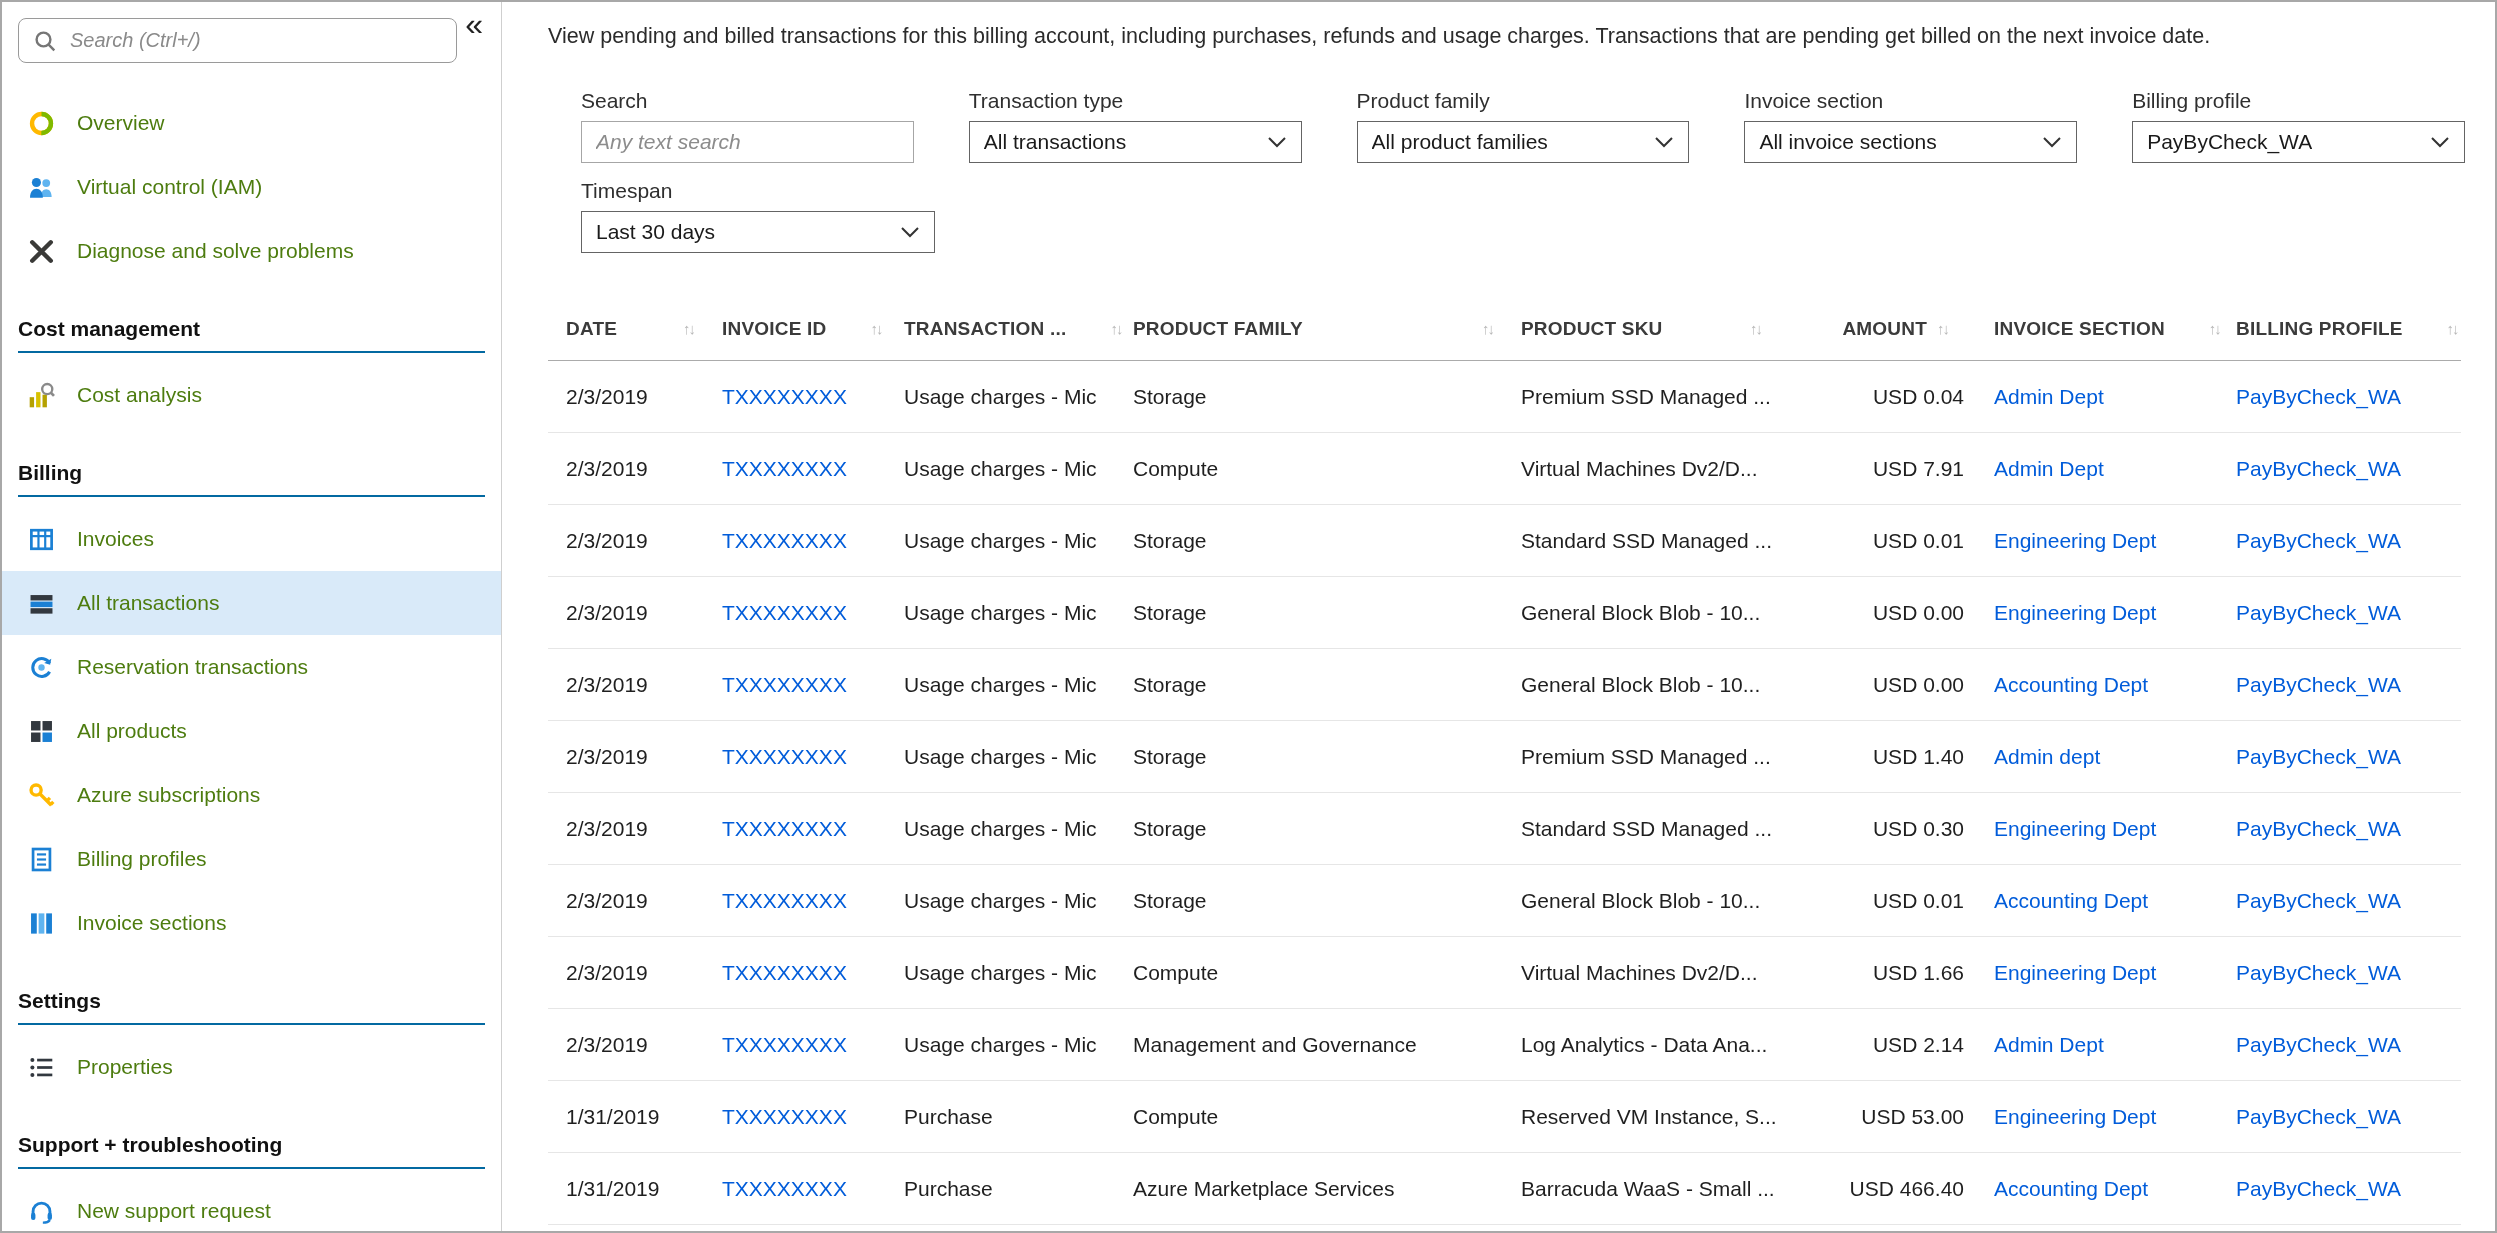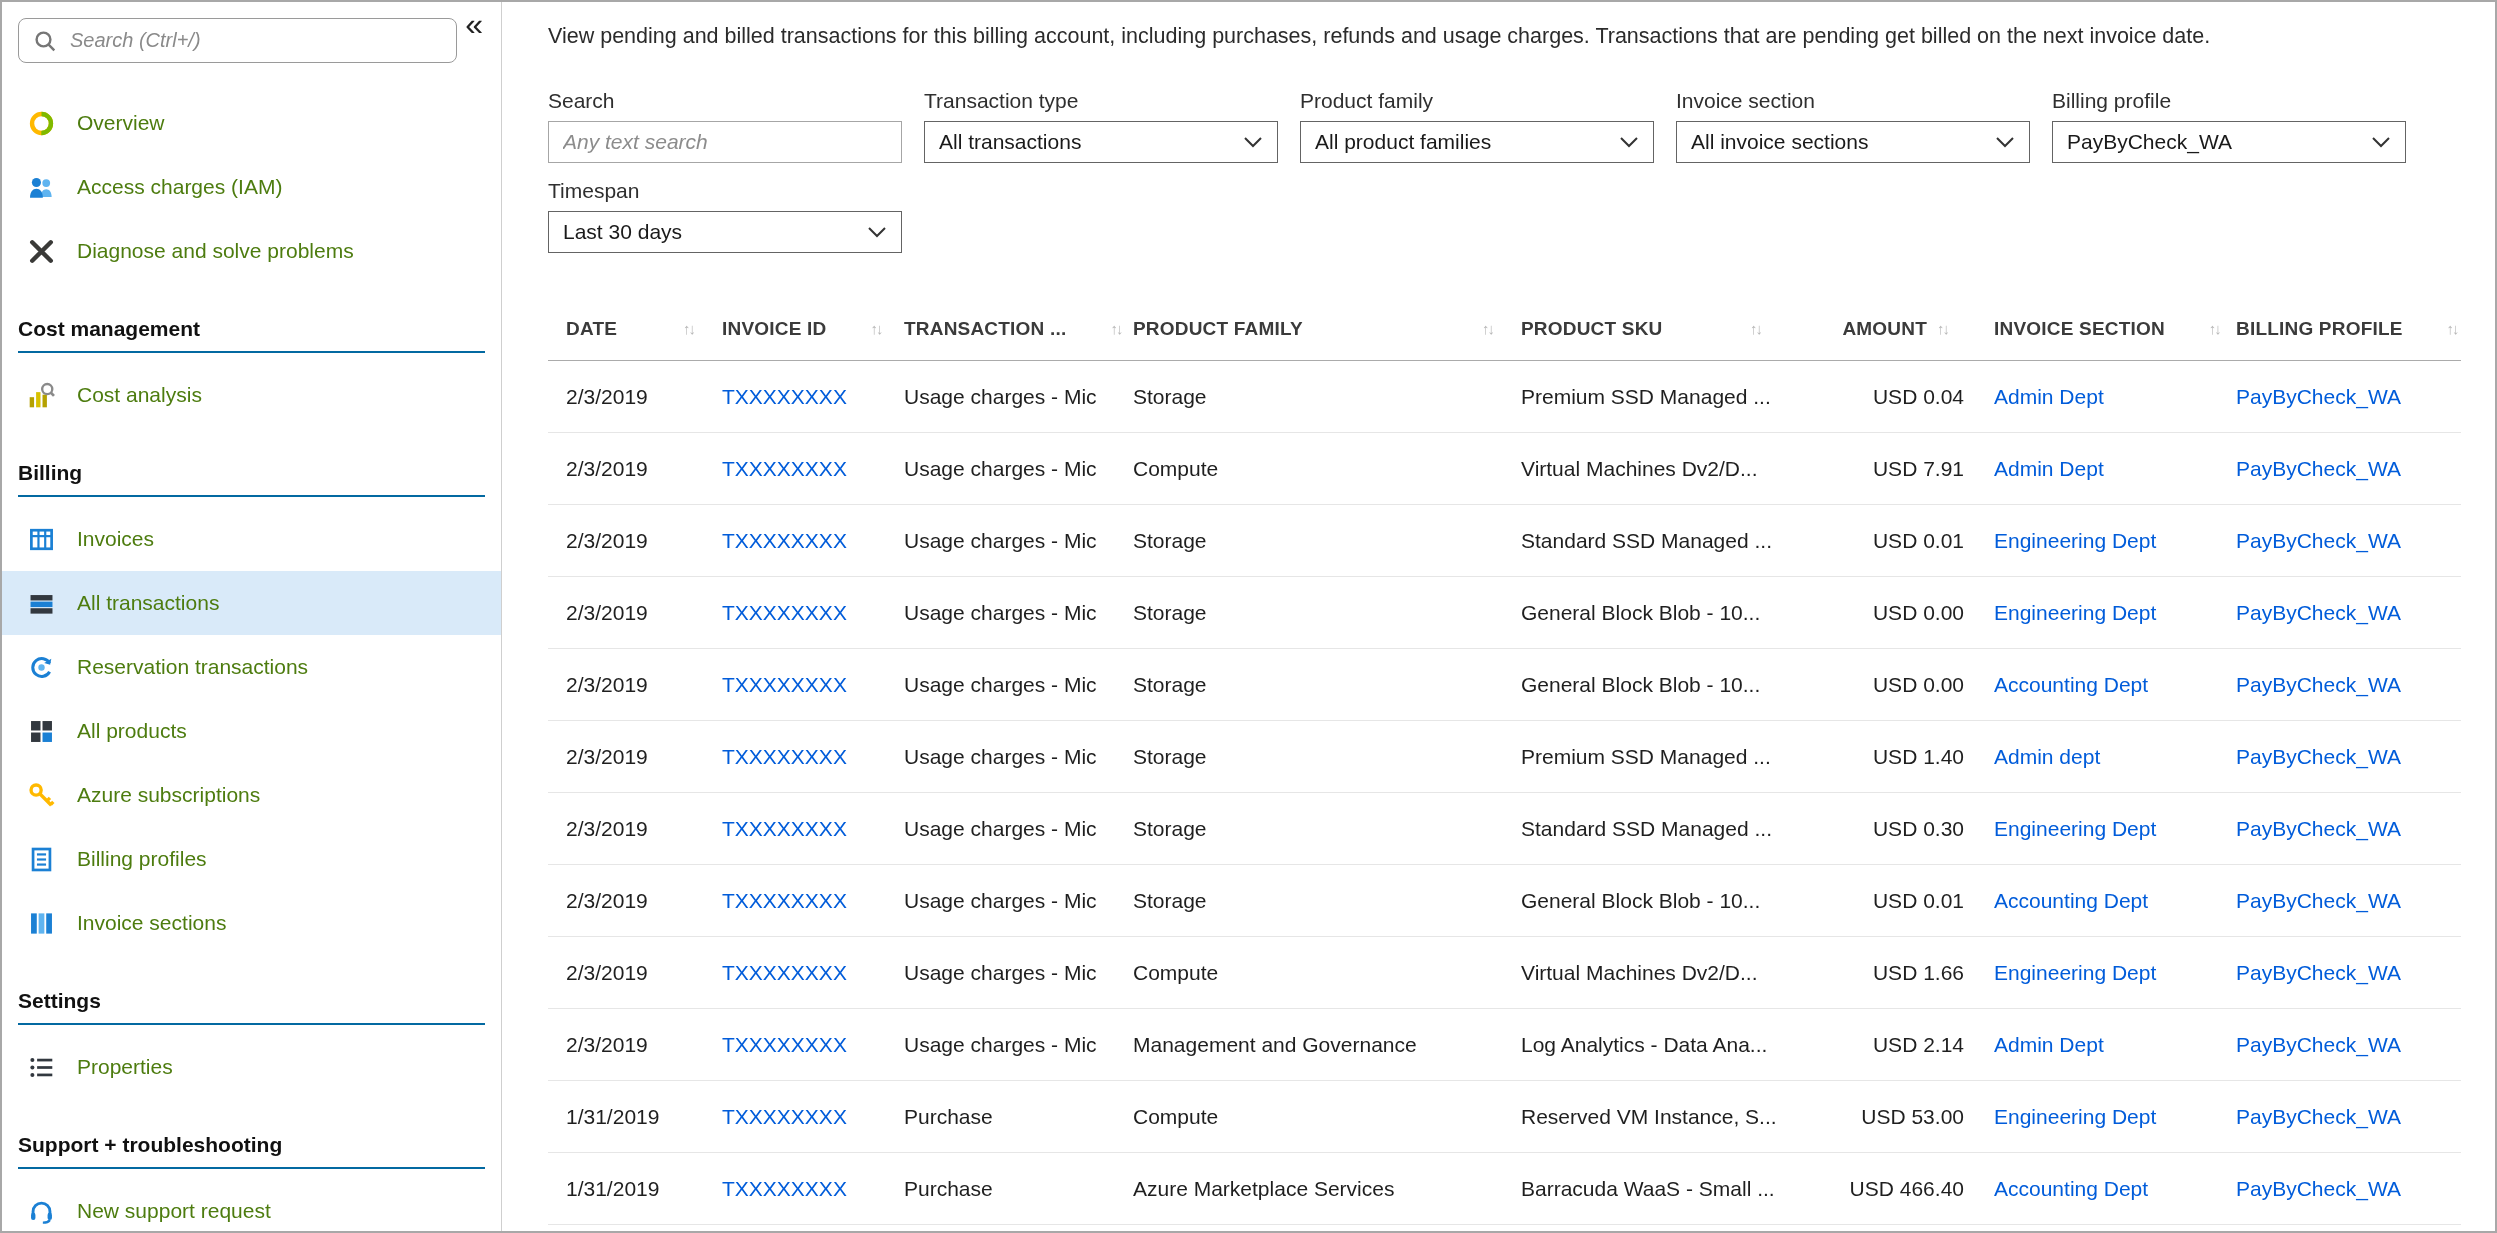--- a/index.html
+++ b/index.html
@@ -49,21 +49,21 @@
     border-bottom: 2px solid #0369a1;
     font-size: 21px; font-weight: 700; color: #111; white-space: nowrap;
   }
 
   
   .main { flex: 1; padding: 22px 30px 0 46px; overflow: hidden; }
   .description { font-size: 21.5px; color: #2b2b2b; margin: 0; white-space: nowrap; }
 
   .filters-row { display: flex; gap: 22px; margin-top: 40px; }
   .filters-row.second { margin-top: 16px; }
-  .filter { width: 354px; }
+  .filter { width: 354px; margin-left: 33px; }
   .filter-label { font-size: 21px; color: #2f2f2f; margin-bottom: 8px; }
   .text-input {
     width: 100%; height: 42px; border: 1px solid #a6a6a6;
     padding: 0 14px; font-size: 21px; font-family: inherit; color: #333; outline: none;
   }
   .text-input::placeholder { font-style: italic; color: #8c8c8c; }
   .dropdown {
     width: 100%; height: 42px; border: 1px solid #646464;
     display: flex; align-items: center; justify-content: space-between;
     padding: 0 14px; cursor: pointer; background: #fff;
@@ -120,21 +120,21 @@
       </div>
       <div class="nav-item">
         <span class="nav-icon">
           <svg width="27" height="27" viewBox="0 0 16 16">
               <circle cx="10.8" cy="5.4" r="2.3" fill="#5fb4f0"></circle>
               <path d="M7.6 13.6c0-3 1.4-4.6 3.2-4.6s3.2 1.6 3.2 4.6z" fill="#5fb4f0"></path>
               <circle cx="5" cy="5" r="2.7" fill="#1b80d4"></circle>
               <path d="M1.2 14c0-3.4 1.7-5.2 3.8-5.2S8.8 10.6 8.8 14z" fill="#1b80d4"></path>
             </svg>
         </span>
-        <span class="nav-label">Access charges (IAM)</span>
+        <span class="nav-label">Virtual control (IAM)</span>
       </div>
       <div class="nav-item">
         <span class="nav-icon">
           <svg width="27" height="27" viewBox="0 0 16 16">
               <path d="M2.5 2.5 L13.5 13.5 M13.5 2.5 L2.5 13.5" stroke="#3a3a38" stroke-width="2.6" stroke-linecap="round"></path>
             </svg>
         </span>
         <span class="nav-label">Diagnose and solve problems</span>
       </div>
 

